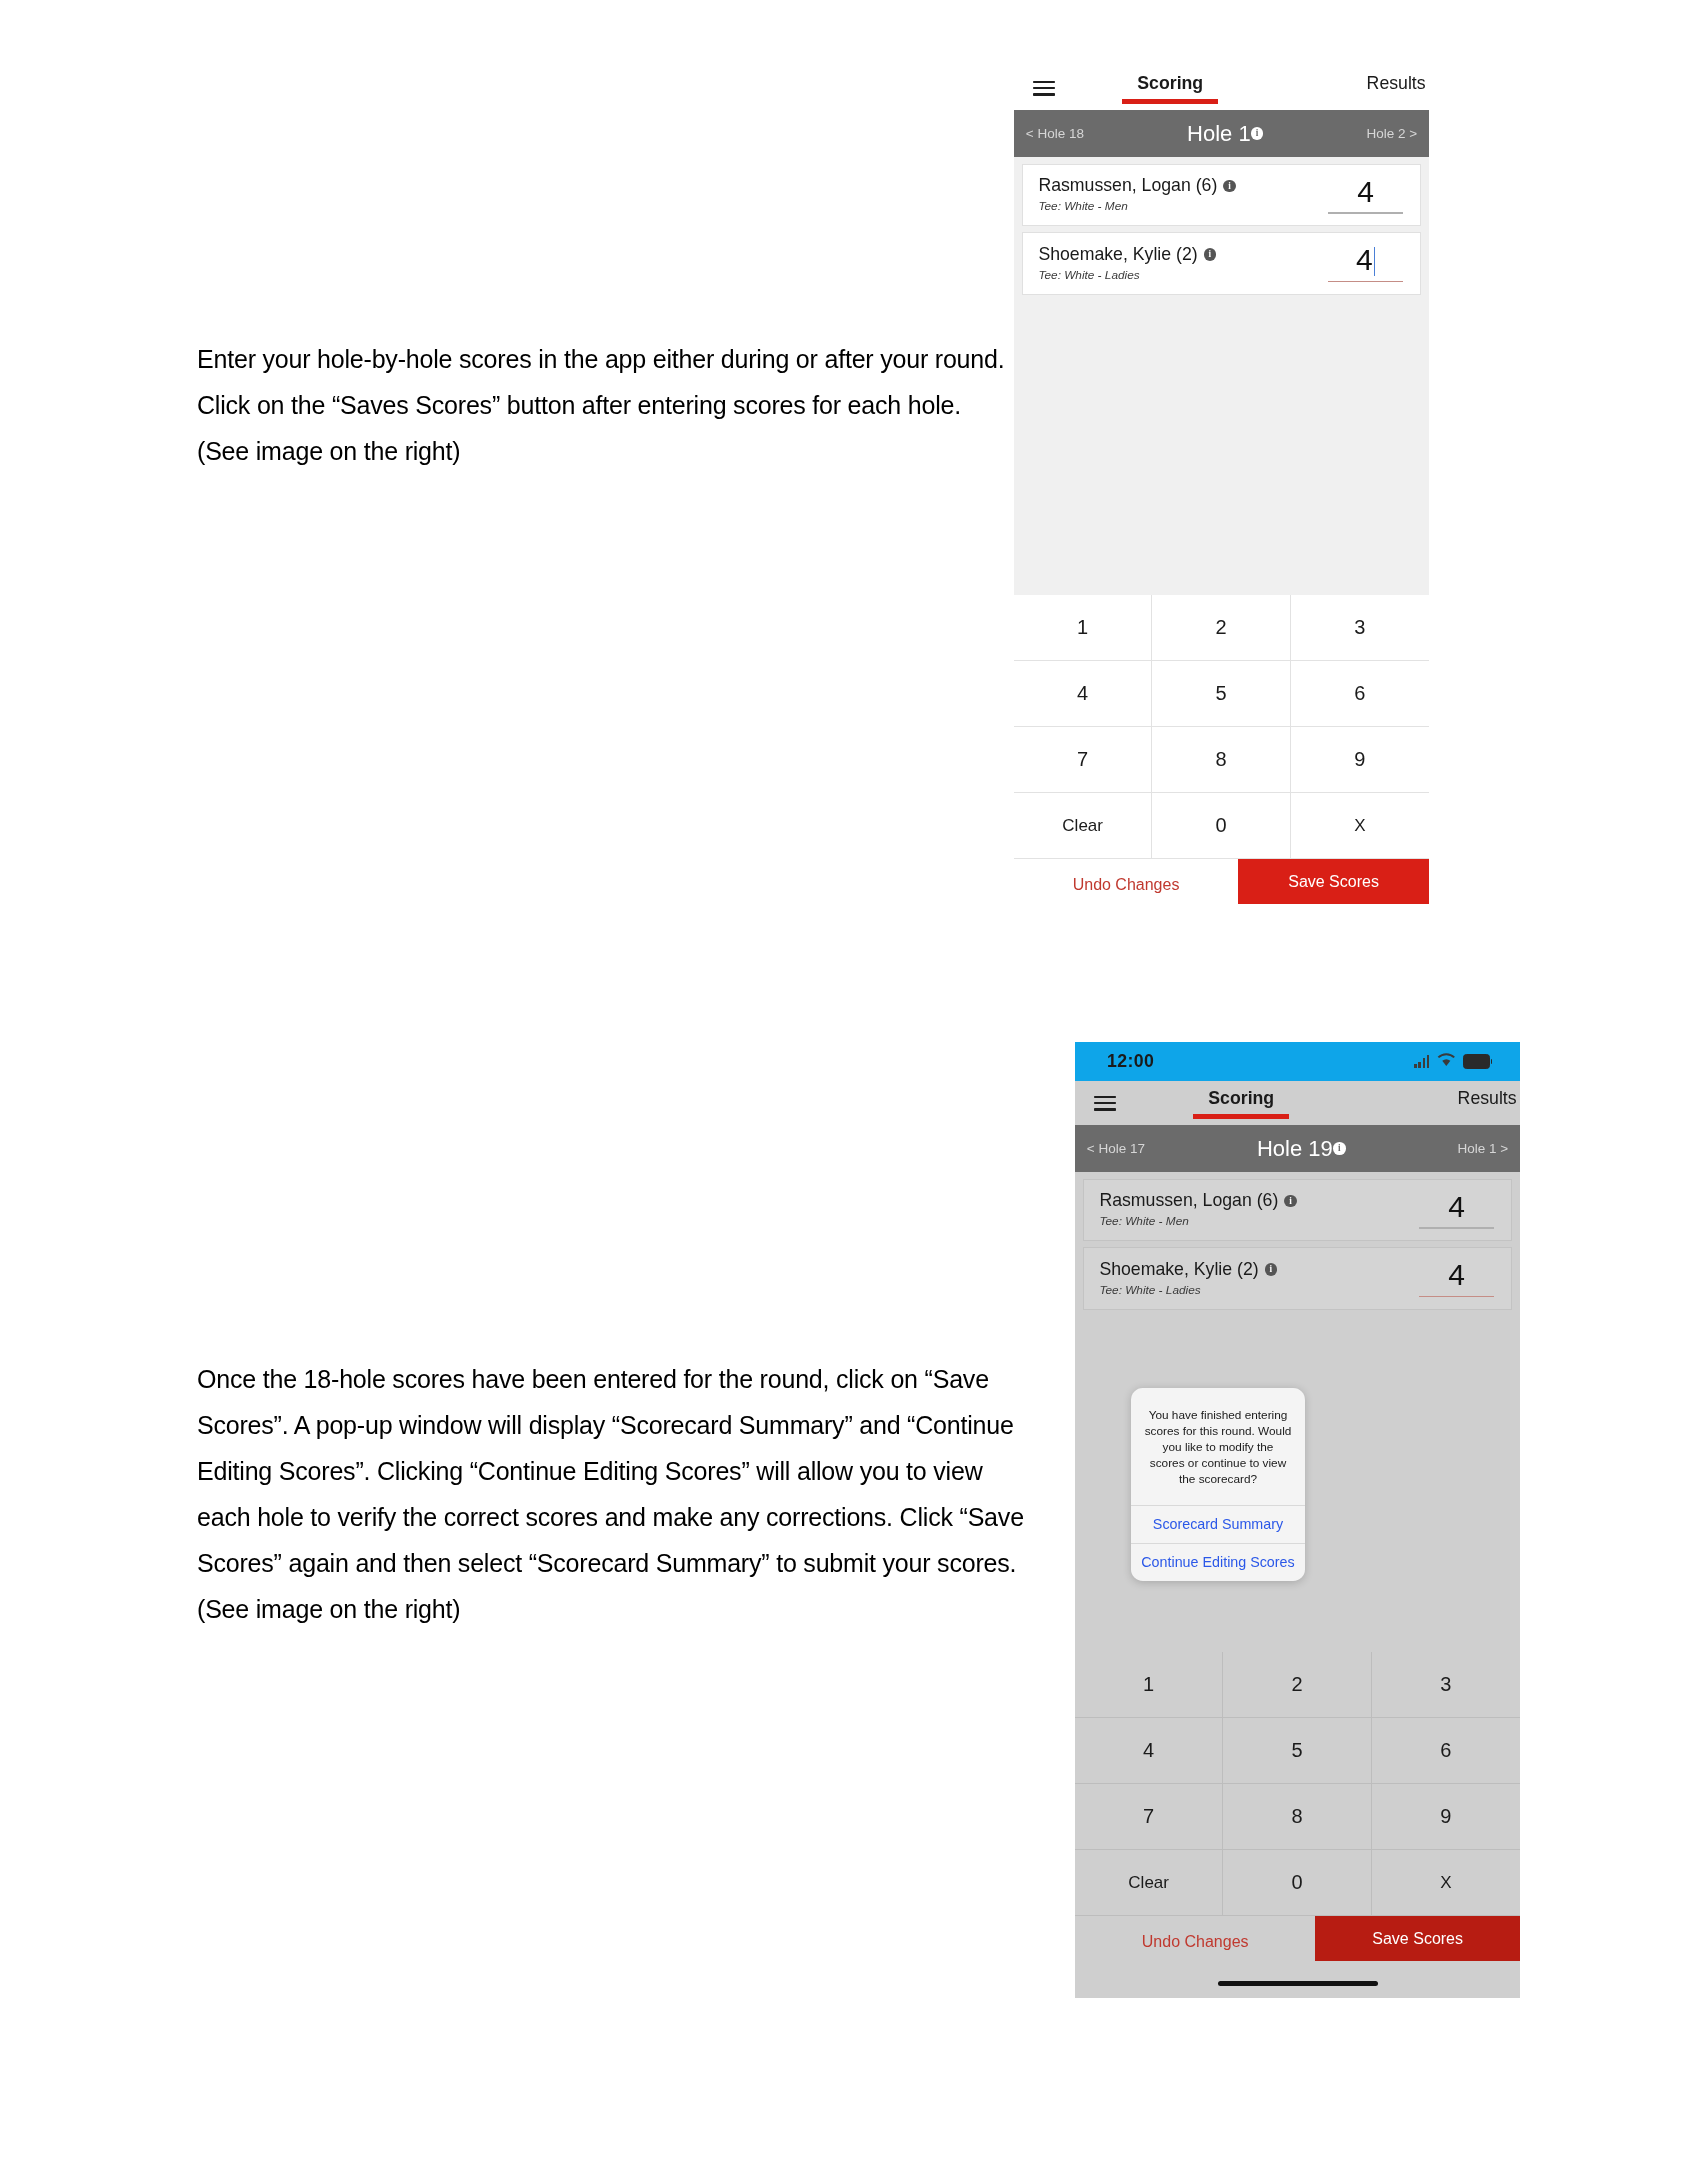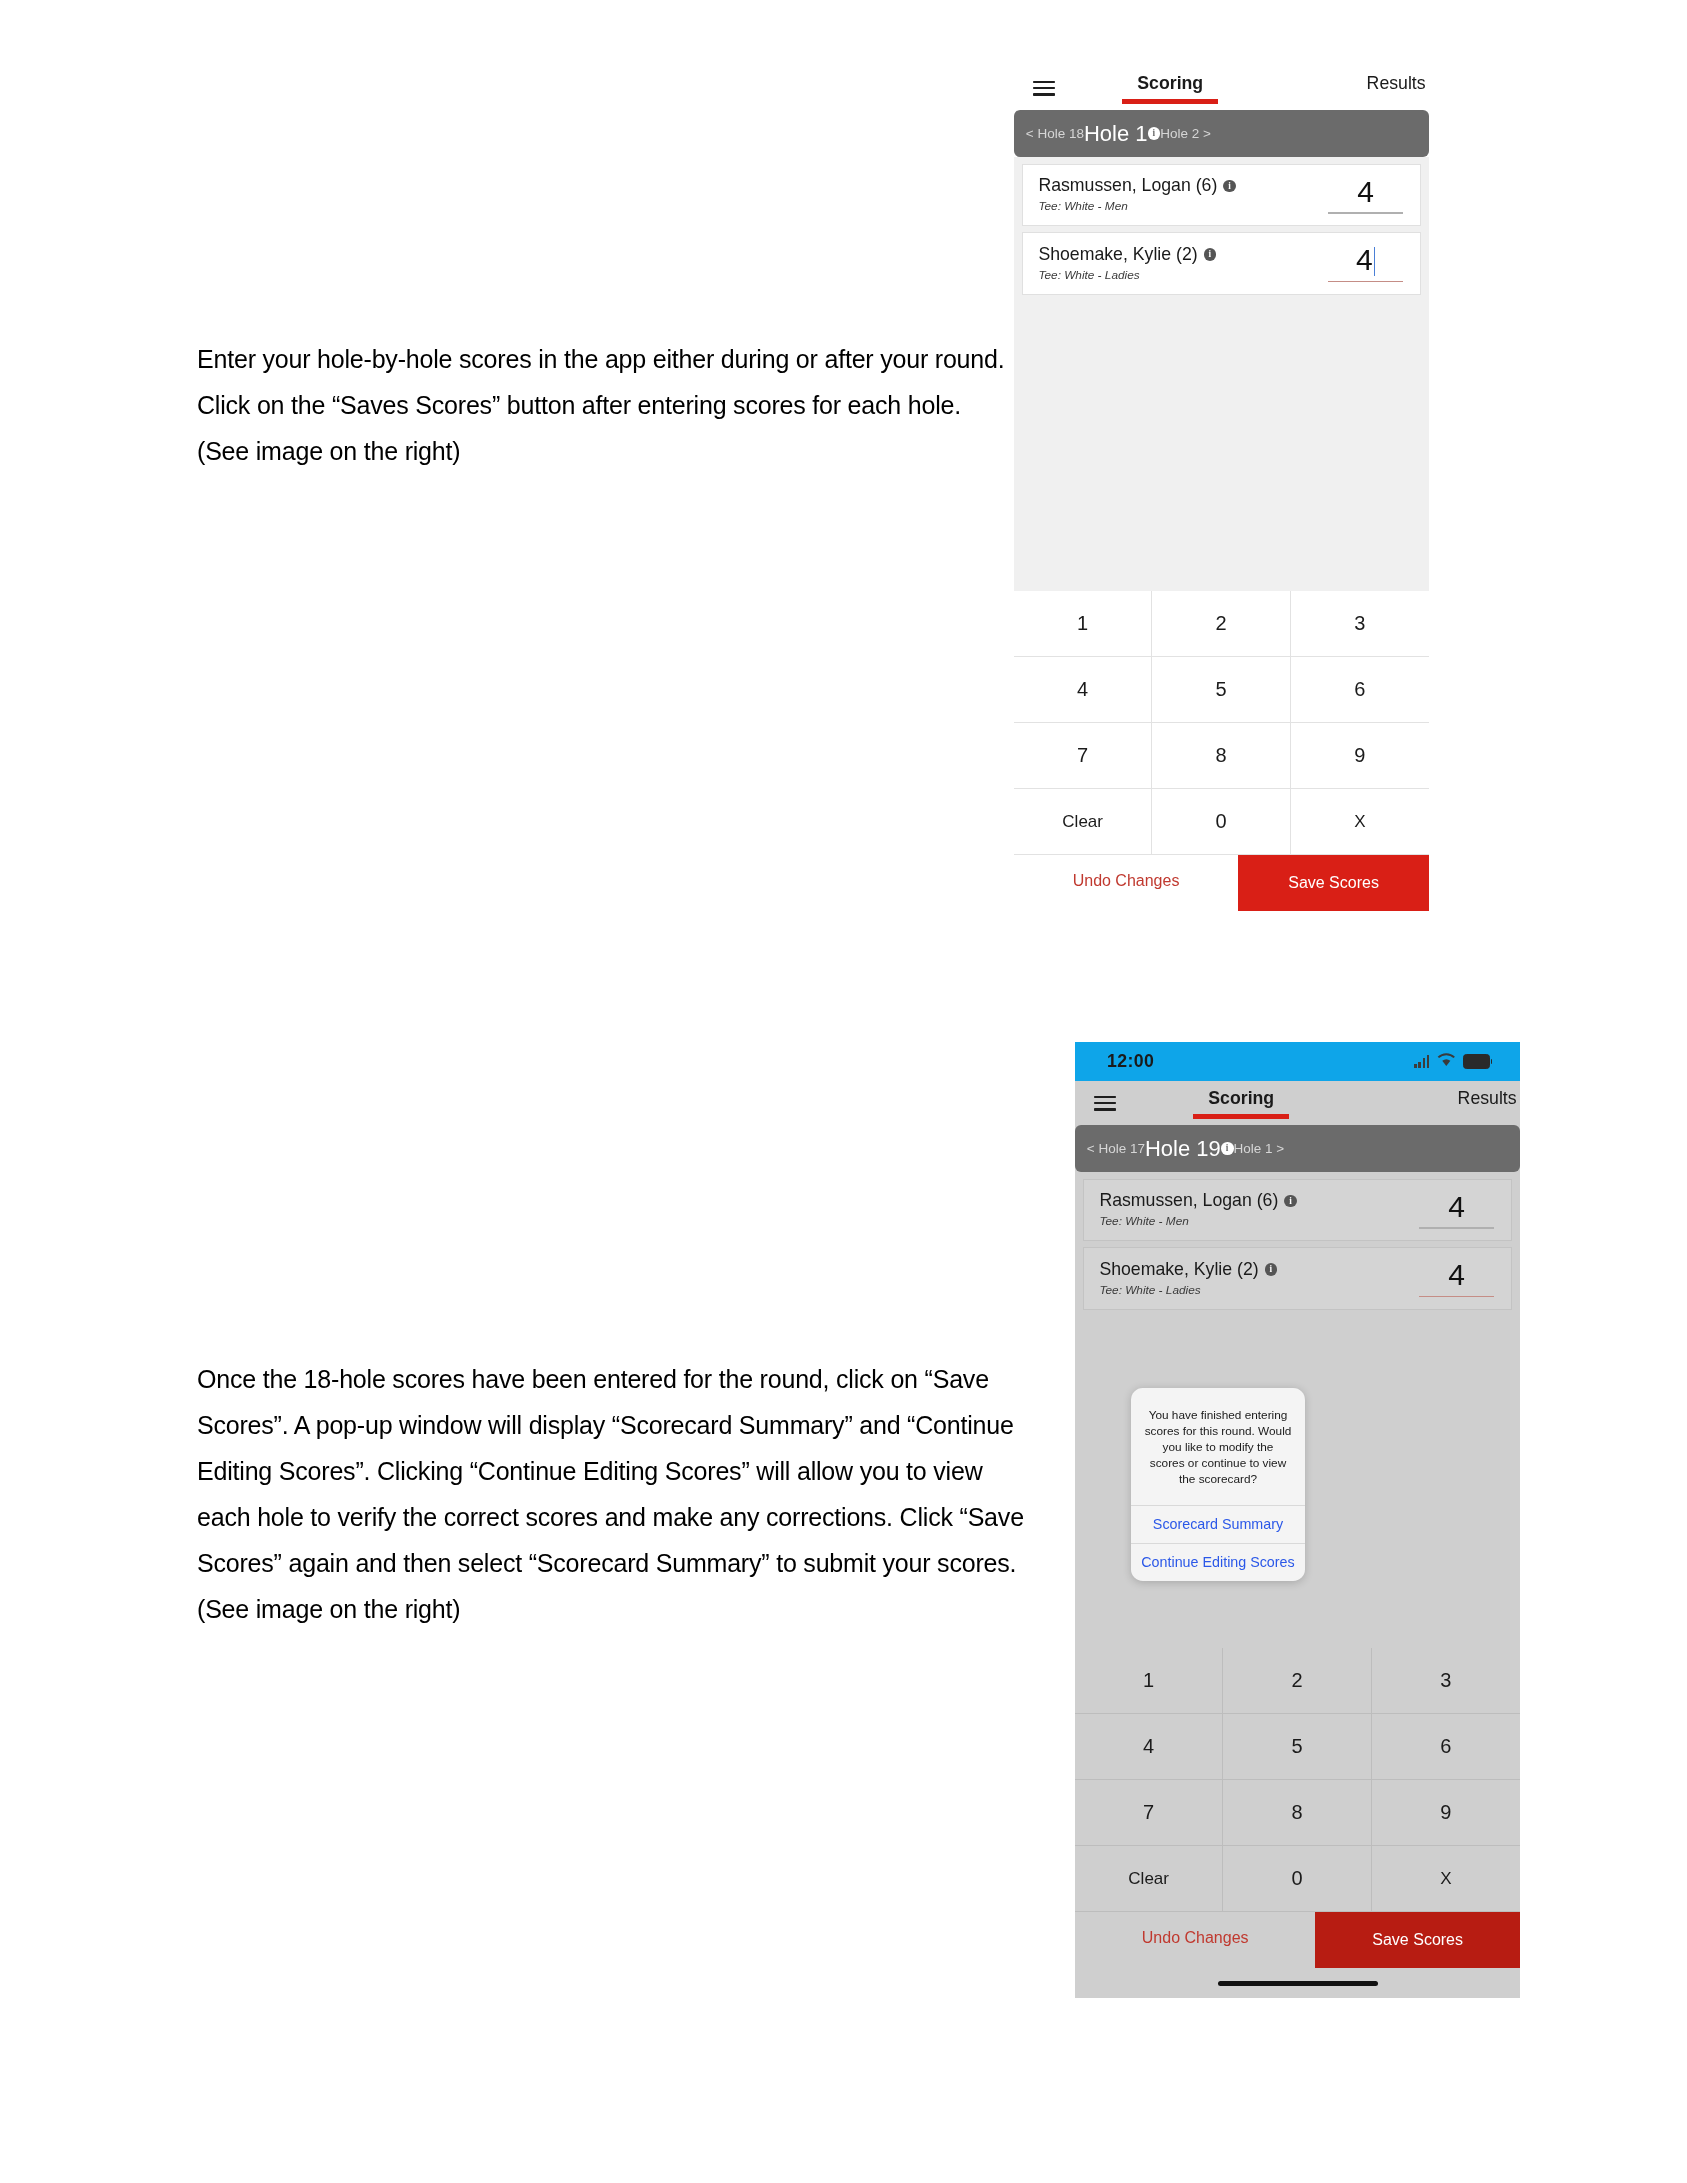--- a/index.html
+++ b/index.html
@@ -127,24 +127,24 @@
     background: var(--accent, #d91f16);
   }
   .tab-gap { width: 56px; flex: 0 0 auto; }
 
   
   .holebar {
     background: #6b6b6b;
     height: 47px;
     display: flex;
     align-items: center;
+    justify-content: space-between;
     padding: 0 11.8px;
     box-sizing: border-box;
     color: #e3e3e3;
-    border-radius: 6px;
   }
   .holebar .side { font-size: 13.5px; color: #d6d6d6; white-space: nowrap; }
   .holebar .center {
     font-size: 22px;
     color: #ffffff;
     display: flex; align-items: center; gap: 0;
     white-space: nowrap;
   }
   .info-dot {
     display: inline-block;
@@ -250,21 +250,21 @@
     display: flex;
     align-items: center;
     justify-content: center;
     font-size: 16px;
     color: #c0392f;
   }
   #shot-1 .btn-undo { background: #ffffff; }
   #shot-2 .btn-undo { background: #cfcfcf; }
   .btn-save {
     flex: 1 1 46%;
-    height: 56px;
+    height: 45px;
     display: flex;
     align-items: center;
     justify-content: center;
     font-size: 16px;
     color: #ffffff;
     background: #d91f16;
   }
   #shot-2 .btn-save { background: #b71c12; }
 
   .home-indicator-wrap {

